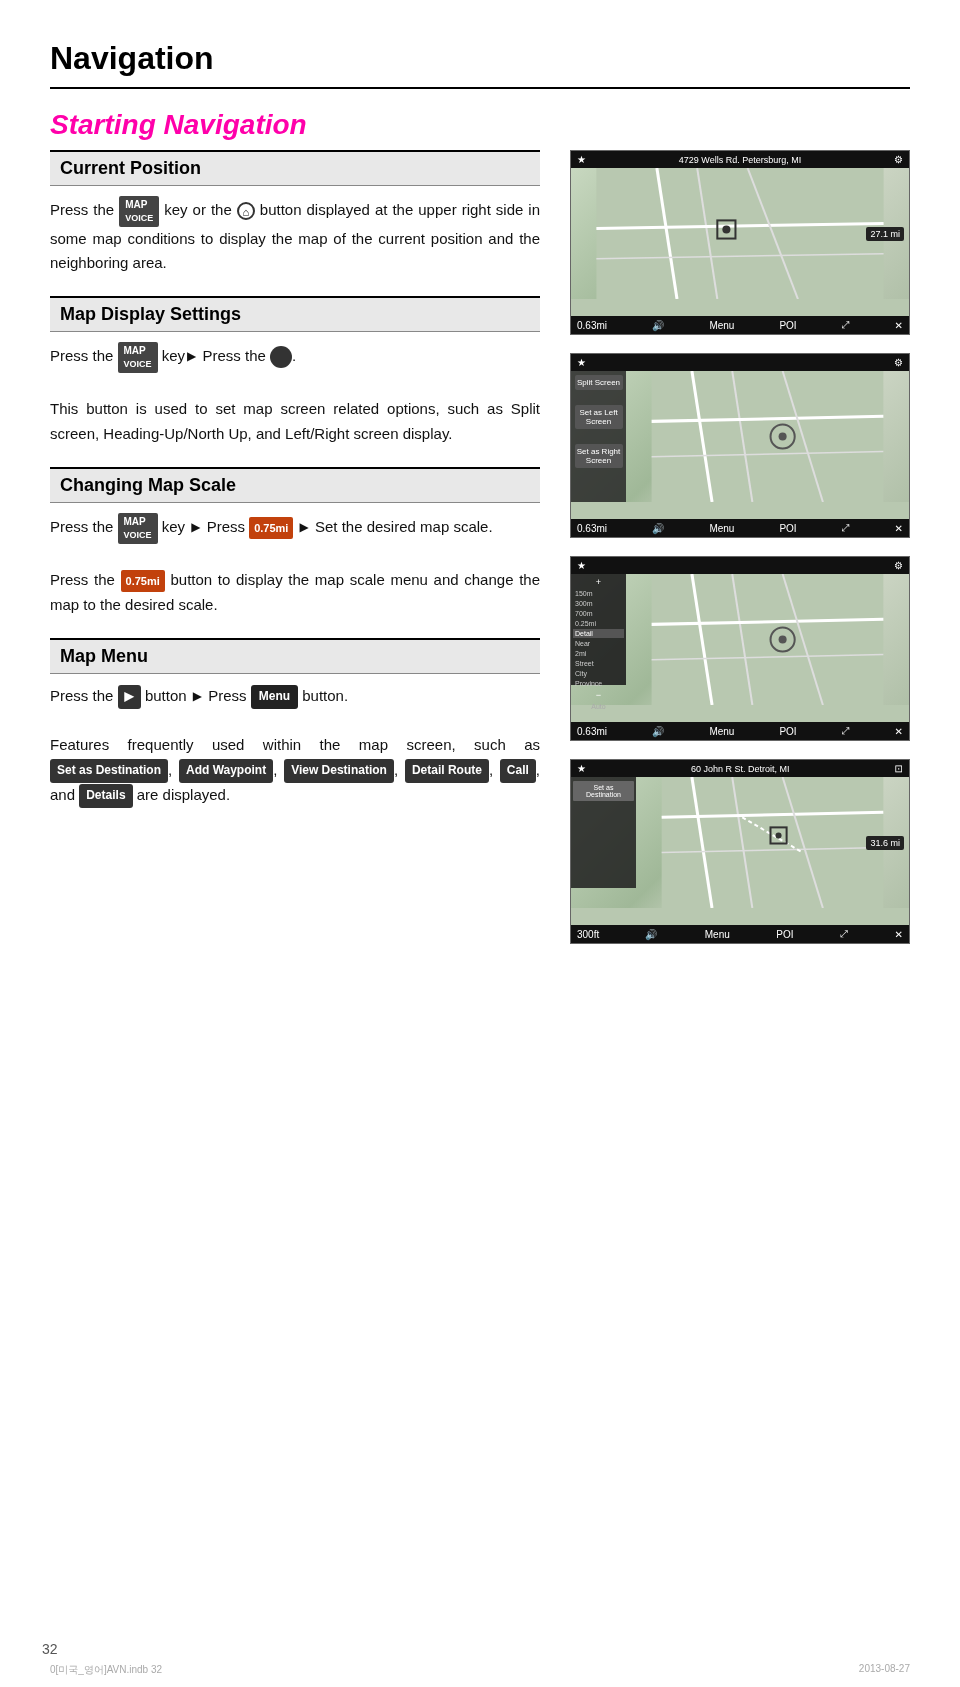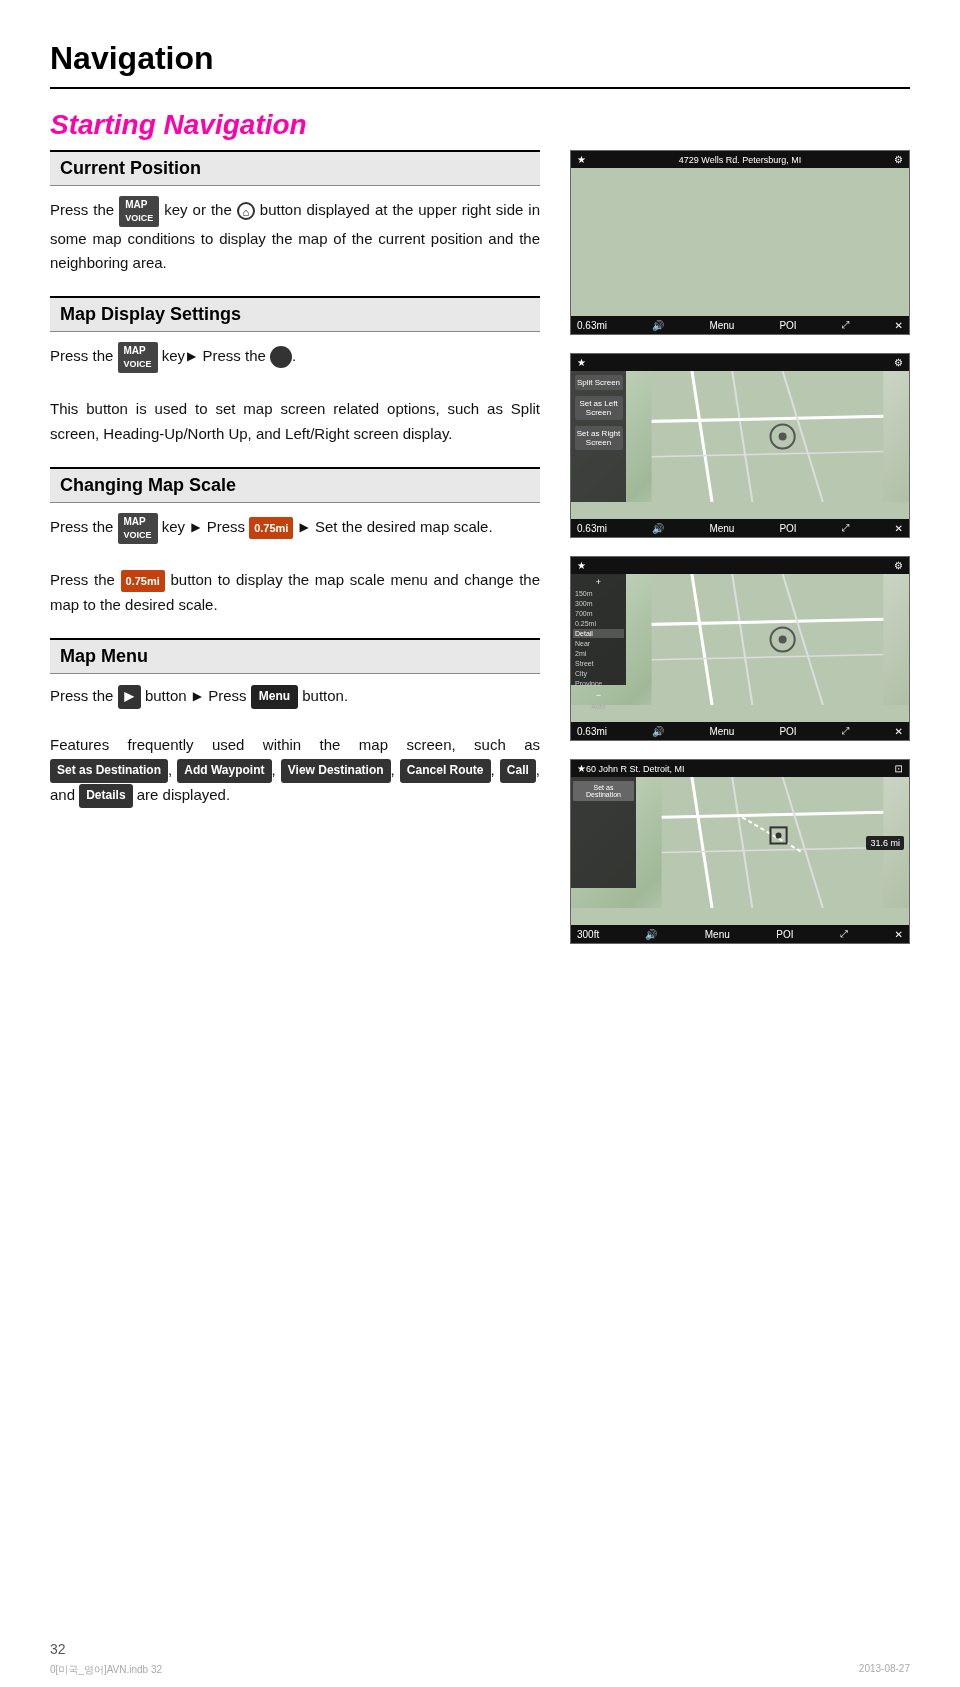--- a/index.html
+++ b/index.html
@@ -184,21 +184,21 @@
       position: absolute;
       left: 0;
       top: 0;
       bottom: 0;
       width: 55px;
       background: rgba(40,40,40,0.85);
       display: flex;
       flex-direction: column;
       align-items: center;
       padding-top: 4px;
-      gap: 6px;
+      gap: 15px;
     }
 
     .map-sidebar-item {
       background: #555;
       color: #fff;
       font-size: 8px;
       width: 48px;
       padding: 3px 2px;
       text-align: center;
       border-radius: 2px;
@@ -254,21 +254,21 @@
       text-align: center;
     }
     .dest-panel-item.highlight {
       background: #666;
       color: #fff;
     }
 
     .page-number {
       position: absolute;
       bottom: 30px;
-      left: 50px;
+      left: 42px;
       font-size: 14px;
       color: #555;
     }
 
     .bottom-footer {
       position: absolute;
       bottom: 10px;
       left: 0;
       right: 0;
       display: flex;
@@ -338,37 +338,52 @@
       <div class="section-header">Map Menu</div>
       <div class="section-body">
         Press the <span class="inline-btn">▶</span>
         button <span class="arrow-right">▶</span> Press
         <span class="menu-badge">Menu</span>
         button.<br><br>
         Features frequently used within the map screen, such as
         <span class="inline-btn">Set as Destination</span>,
         <span class="inline-btn">Add Waypoint</span>,
         <span class="inline-btn">View Destination</span>,
-        <span class="inline-btn">Cancel Route</span>,
+        <span class="inline-btn">Detail Route</span>,
         <span class="inline-btn">Call</span>,
         and
         <span class="inline-btn">Details</span>
         are displayed.
       </div>
     </div>
 
   </div>
 
   <div class="right-column">
 
     <div class="map-screenshot">
       <div class="map-topbar">
         <span>★</span>
         <span style="font-size:9px;flex:1;text-align:center;">4729 Wells Rd. Petersburg, MI</span>
         <span>⚙</span>
+      </div>
+      <div class="map-body">
+        <svg class="road-svg" viewBox="0 0 285 130">
+          <rect width="285" height="130" fill="#b8c8b0"></rect>
+
+          <line x1="60" y1="0" x2="80" y2="130" stroke="#fff" stroke-width="3"></line>
+          <line x1="100" y1="0" x2="120" y2="130" stroke="#ddd" stroke-width="2"></line>
+          <line x1="0" y1="60" x2="285" y2="55" stroke="#fff" stroke-width="3"></line>
+          <line x1="0" y1="90" x2="285" y2="85" stroke="#ddd" stroke-width="1.5"></line>
+          <line x1="150" y1="0" x2="200" y2="130" stroke="#ddd" stroke-width="2"></line>
+
+          <rect x="120" y="52" width="18" height="18" fill="none" stroke="#333" stroke-width="2"></rect>
+          <circle cx="129" cy="61" r="4" fill="#333"></circle>
+        </svg>
+        <div class="map-distance-badge">27.1 mi</div>
       </div>
       <div class="map-bottombar">
         <span>0.63mi</span>
         <span>🔊</span>
         <span>Menu</span>
         <span>POI</span>
         <span>⤢</span>
         <span>✕</span>
       </div>
     </div>
@@ -446,21 +461,21 @@
         <span>Menu</span>
         <span>POI</span>
         <span>⤢</span>
         <span>✕</span>
       </div>
     </div>
 
     <div class="map-screenshot">
       <div class="map-topbar">
         <span>★</span>
-        <span style="font-size:9px;flex:1;">60 John R St. Detroit, MI</span>
+        <span style="font-size:9px;flex:1;text-align:center;">60 John R St. Detroit, MI</span>
         <span>⊡</span>
       </div>
       <div class="map-body" style="position:relative;">
         <div class="map4-sidebar">
           <div class="dest-panel-item highlight">Set as<br>Destination</div>
         </div>
         <svg style="position:absolute;left:65px;right:0;top:0;bottom:0;width:calc(100% - 65px);height:100%;" viewBox="0 0 220 130">
           <rect width="220" height="130" fill="#b8c8b0"></rect>
           <line x1="30" y1="0" x2="50" y2="130" stroke="#fff" stroke-width="3"></line>
           <line x1="70" y1="0" x2="90" y2="130" stroke="#ddd" stroke-width="2"></line>

